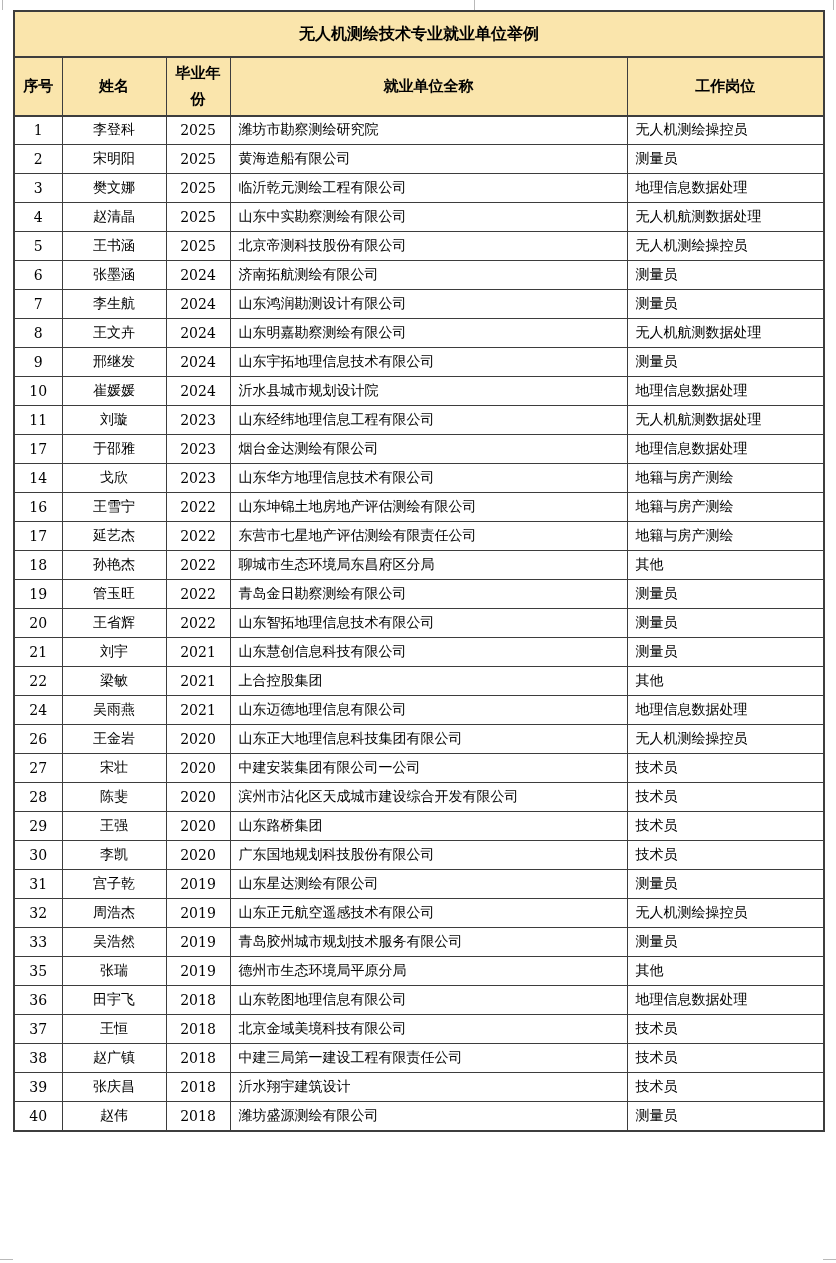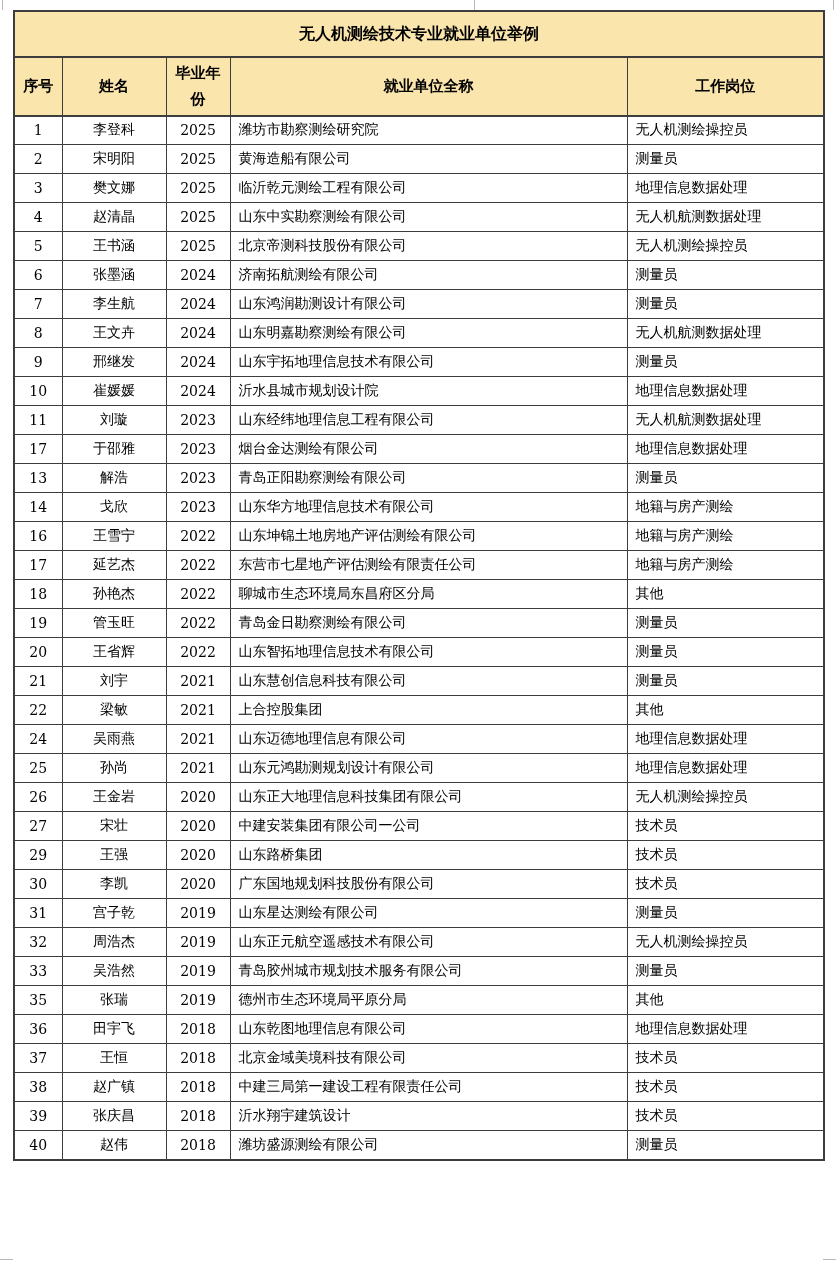--- a/index.html
+++ b/index.html
@@ -172,27 +172,20 @@
           <td class="c-position">无人机航测数据处理</td>
         </tr>
         <tr>
           <td class="c-num">17</td>
           <td class="c-name">于邵雅</td>
           <td class="c-year">2023</td>
           <td class="c-company">烟台金达测绘有限公司</td>
           <td class="c-position">地理信息数据处理</td>
         </tr>
         <tr>
-          <td class="c-num">13</td>
-          <td class="c-name">解浩</td>
-          <td class="c-year">2023</td>
-          <td class="c-company">青岛正阳勘察测绘有限公司</td>
-          <td class="c-position">测量员</td>
-        </tr>
-        <tr>
           <td class="c-num">14</td>
           <td class="c-name">戈欣</td>
           <td class="c-year">2023</td>
           <td class="c-company">山东华方地理信息技术有限公司</td>
           <td class="c-position">地籍与房产测绘</td>
         </tr>
         <tr>
           <td class="c-num">16</td>
           <td class="c-name">王雪宁</td>
           <td class="c-year">2022</td>
@@ -242,38 +235,38 @@
           <td class="c-position">其他</td>
         </tr>
         <tr>
           <td class="c-num">24</td>
           <td class="c-name">吴雨燕</td>
           <td class="c-year">2021</td>
           <td class="c-company">山东迈德地理信息有限公司</td>
           <td class="c-position">地理信息数据处理</td>
         </tr>
         <tr>
-          <td class="c-num">25</td>
-          <td class="c-name">孙尚</td>
-          <td class="c-year">2021</td>
-          <td class="c-company">山东元鸿勘测规划设计有限公司</td>
-          <td class="c-position">地理信息数据处理</td>
-        </tr>
-        <tr>
           <td class="c-num">26</td>
           <td class="c-name">王金岩</td>
           <td class="c-year">2020</td>
           <td class="c-company">山东正大地理信息科技集团有限公司</td>
           <td class="c-position">无人机测绘操控员</td>
         </tr>
         <tr>
           <td class="c-num">27</td>
           <td class="c-name">宋壮</td>
           <td class="c-year">2020</td>
           <td class="c-company">中建安装集团有限公司一公司</td>
+          <td class="c-position">技术员</td>
+        </tr>
+        <tr>
+          <td class="c-num">28</td>
+          <td class="c-name">陈斐</td>
+          <td class="c-year">2020</td>
+          <td class="c-company">滨州市沾化区天成城市建设综合开发有限公司</td>
           <td class="c-position">技术员</td>
         </tr>
         <tr>
           <td class="c-num">29</td>
           <td class="c-name">王强</td>
           <td class="c-year">2020</td>
           <td class="c-company">山东路桥集团</td>
           <td class="c-position">技术员</td>
         </tr>
         <tr>

